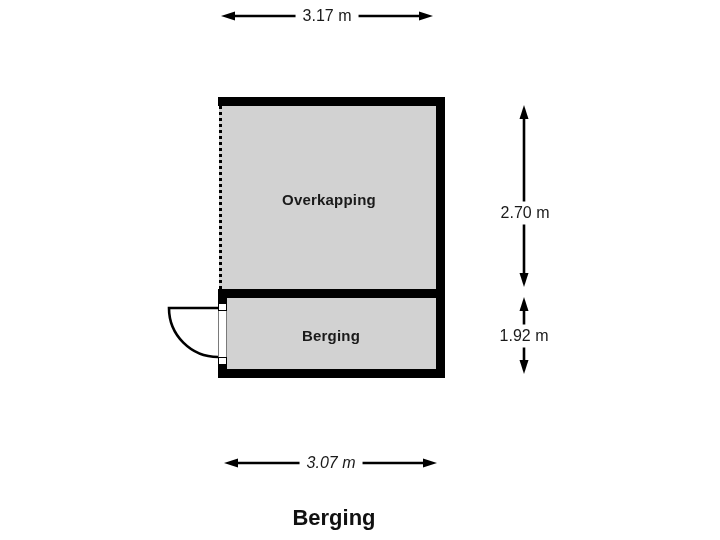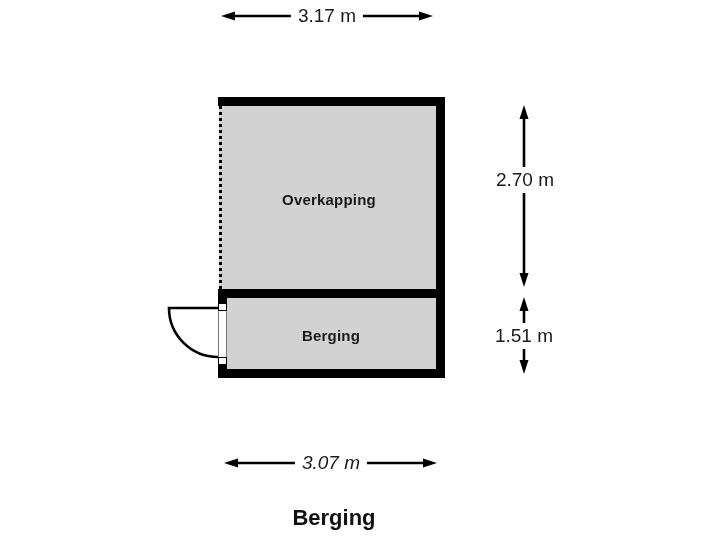--- a/index.html
+++ b/index.html
@@ -78,21 +78,21 @@
     width: 720px; height: 540px;
     pointer-events: none;
   }
 
   
   .dim-label {
     position: absolute;
     transform: translate(-50%, -50%);
     background: var(--label-bg, #ffffff);
     color: var(--text, #1a1a1a);
-    font-size: 19px;
+    font-size: 16px;
     line-height: 1;
     padding: 3px 7px 4px 7px;
     border-radius: 6px;
     white-space: nowrap;
   }
 
   .plan-title {
     position: absolute;
     transform: translate(-50%, -50%);
     color: #111111;
@@ -150,18 +150,18 @@
       <line x1="524" y1="308" x2="524" y2="364" stroke-width="2.6"></line>
       <polygon points="524,297 519.5,311 528.5,311" stroke="none"></polygon>
       <polygon points="524,374 519.5,360 528.5,360" stroke="none"></polygon>
     </g>
   </svg>
 
   <div class="room-label" style="left:329px; top:199px;">Overkapping</div>
   <div class="room-label" style="left:331px; top:335px;">Berging</div>
 
   <div class="dim-label" style="left:327px; top:16px;">3.17 m</div>
-  <div class="dim-label" style="left:525px; top:180px;">2.70 m</div>
-  <div class="dim-label" style="left:524px; top:336px;">1.51 m</div>
+  <div class="dim-label" style="left:525px; top:213px;">2.70 m</div>
+  <div class="dim-label" style="left:524px; top:336px;">1.92 m</div>
   <div class="dim-label" style="left:331px; top:463px;font-style:italic;">3.07 m</div>
 
   <div class="plan-title" style="left:334px; top:518px;">Berging</div>
 </div>
 
 </body></html>

